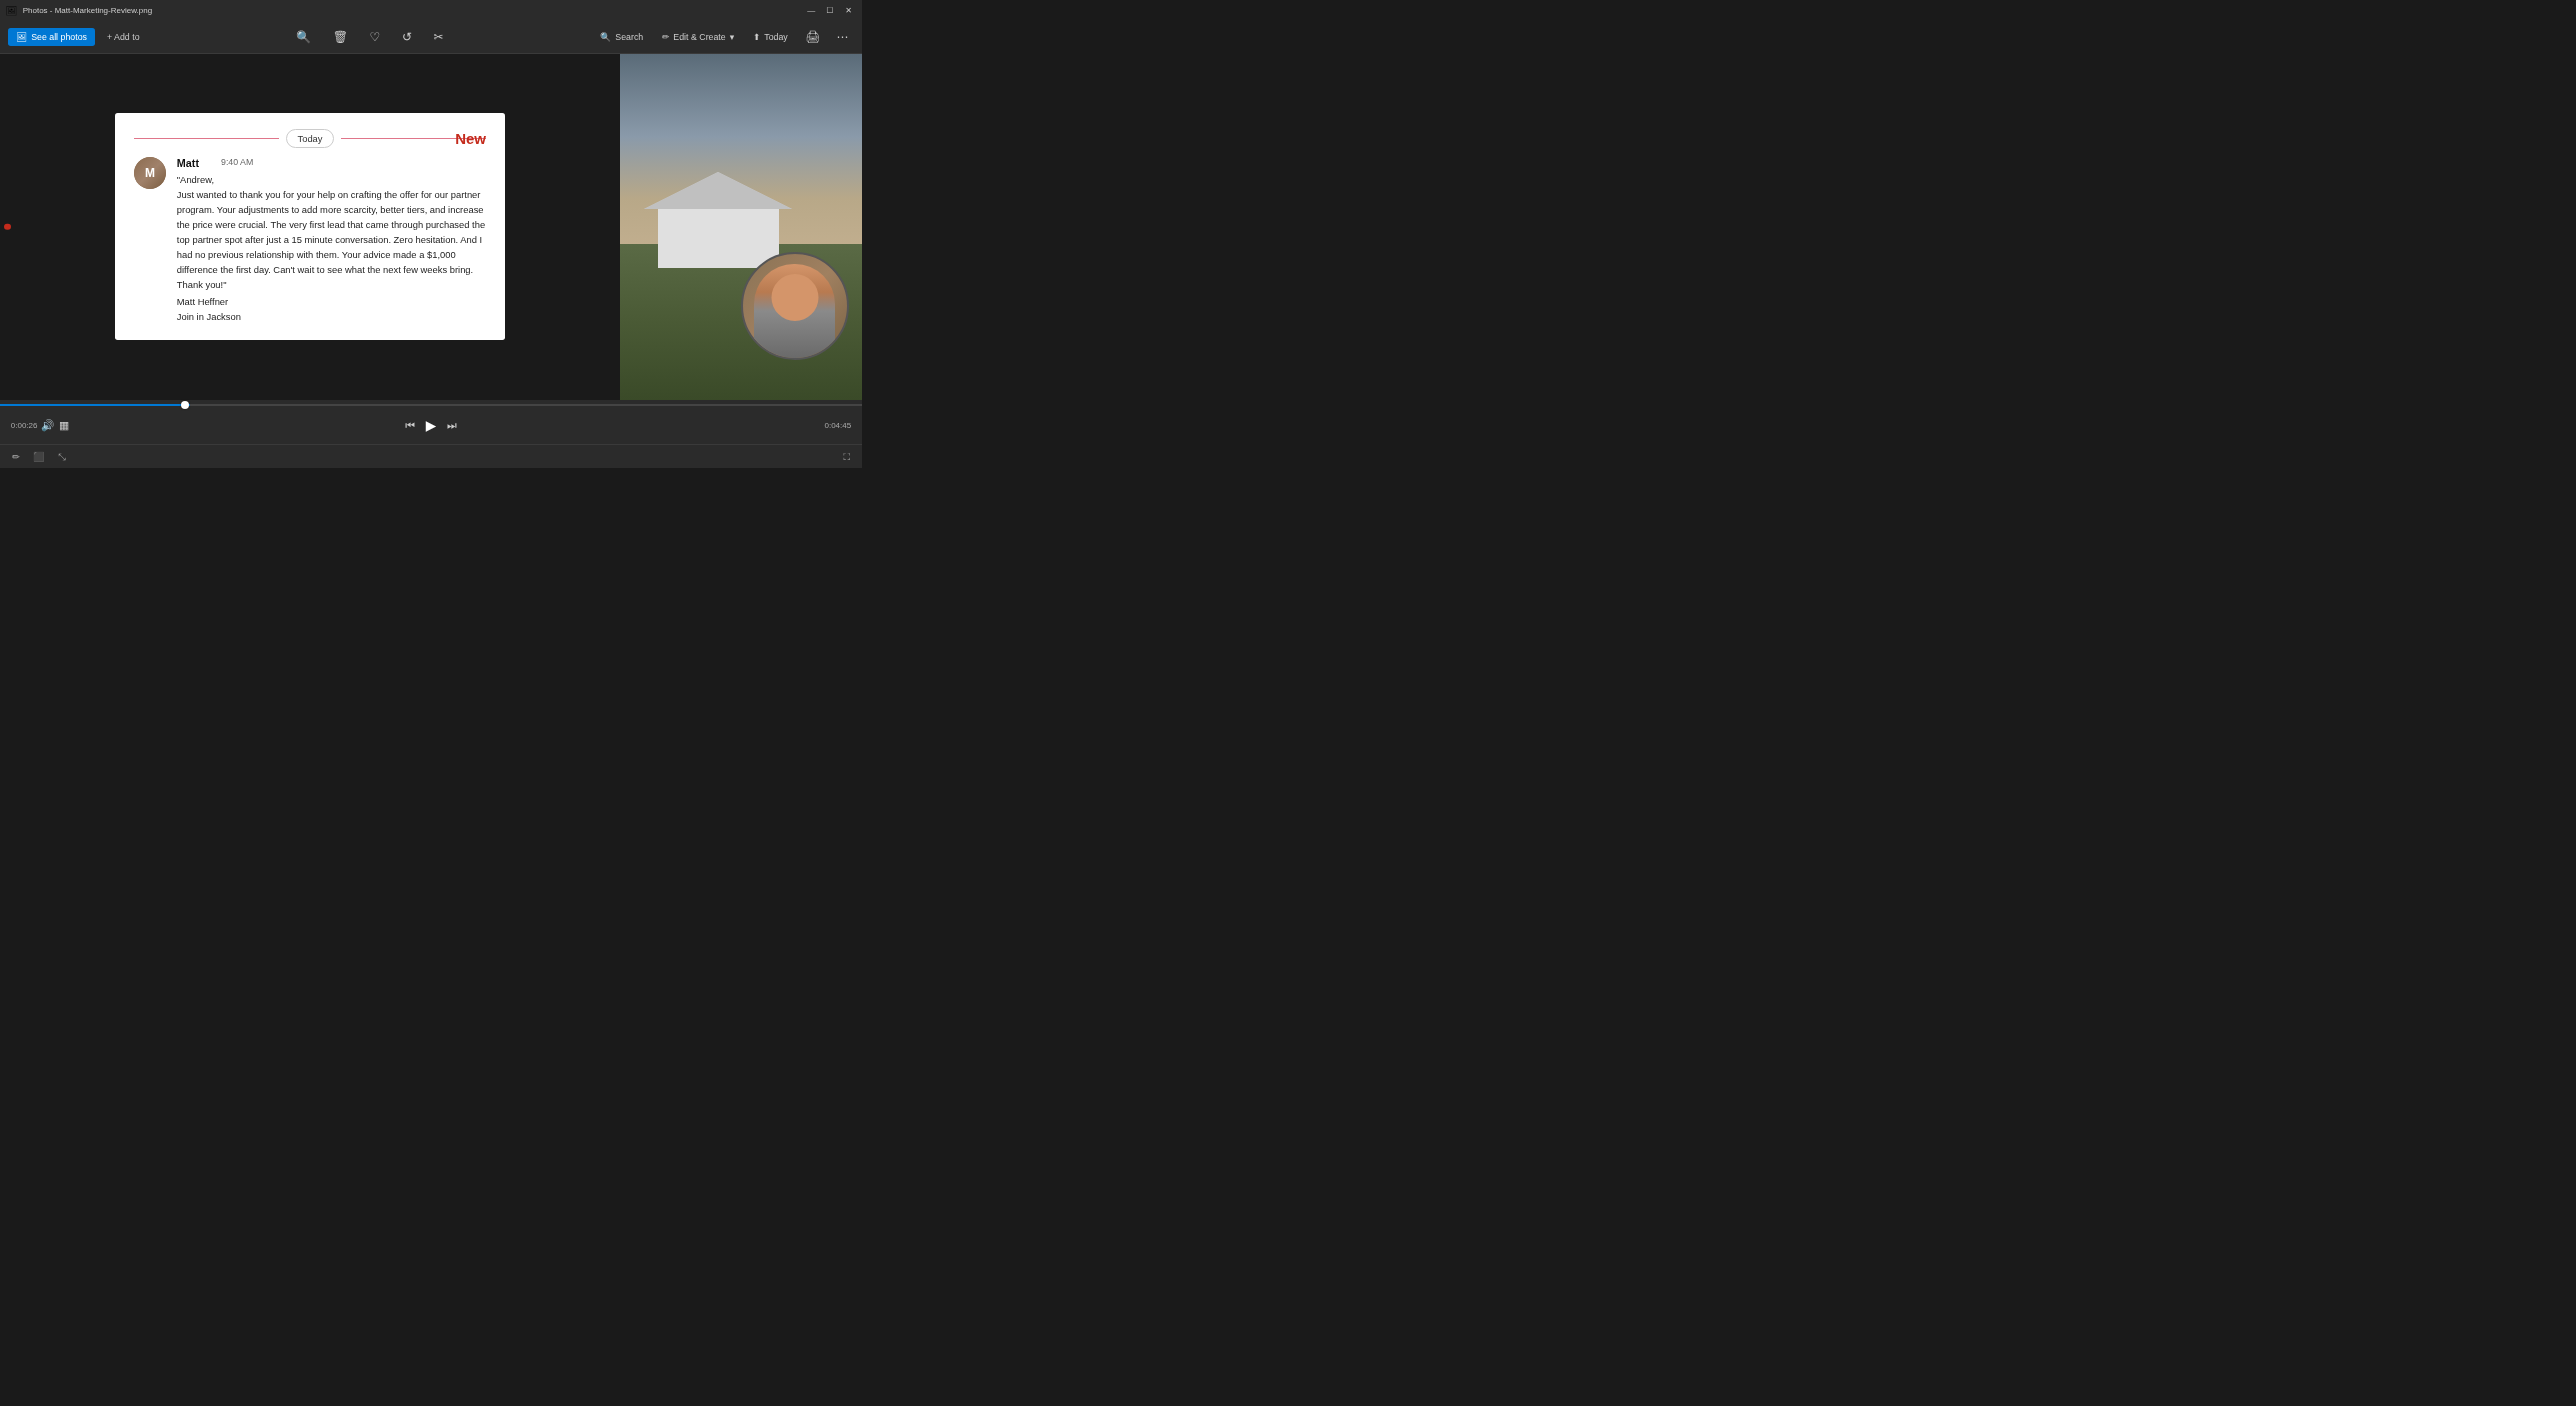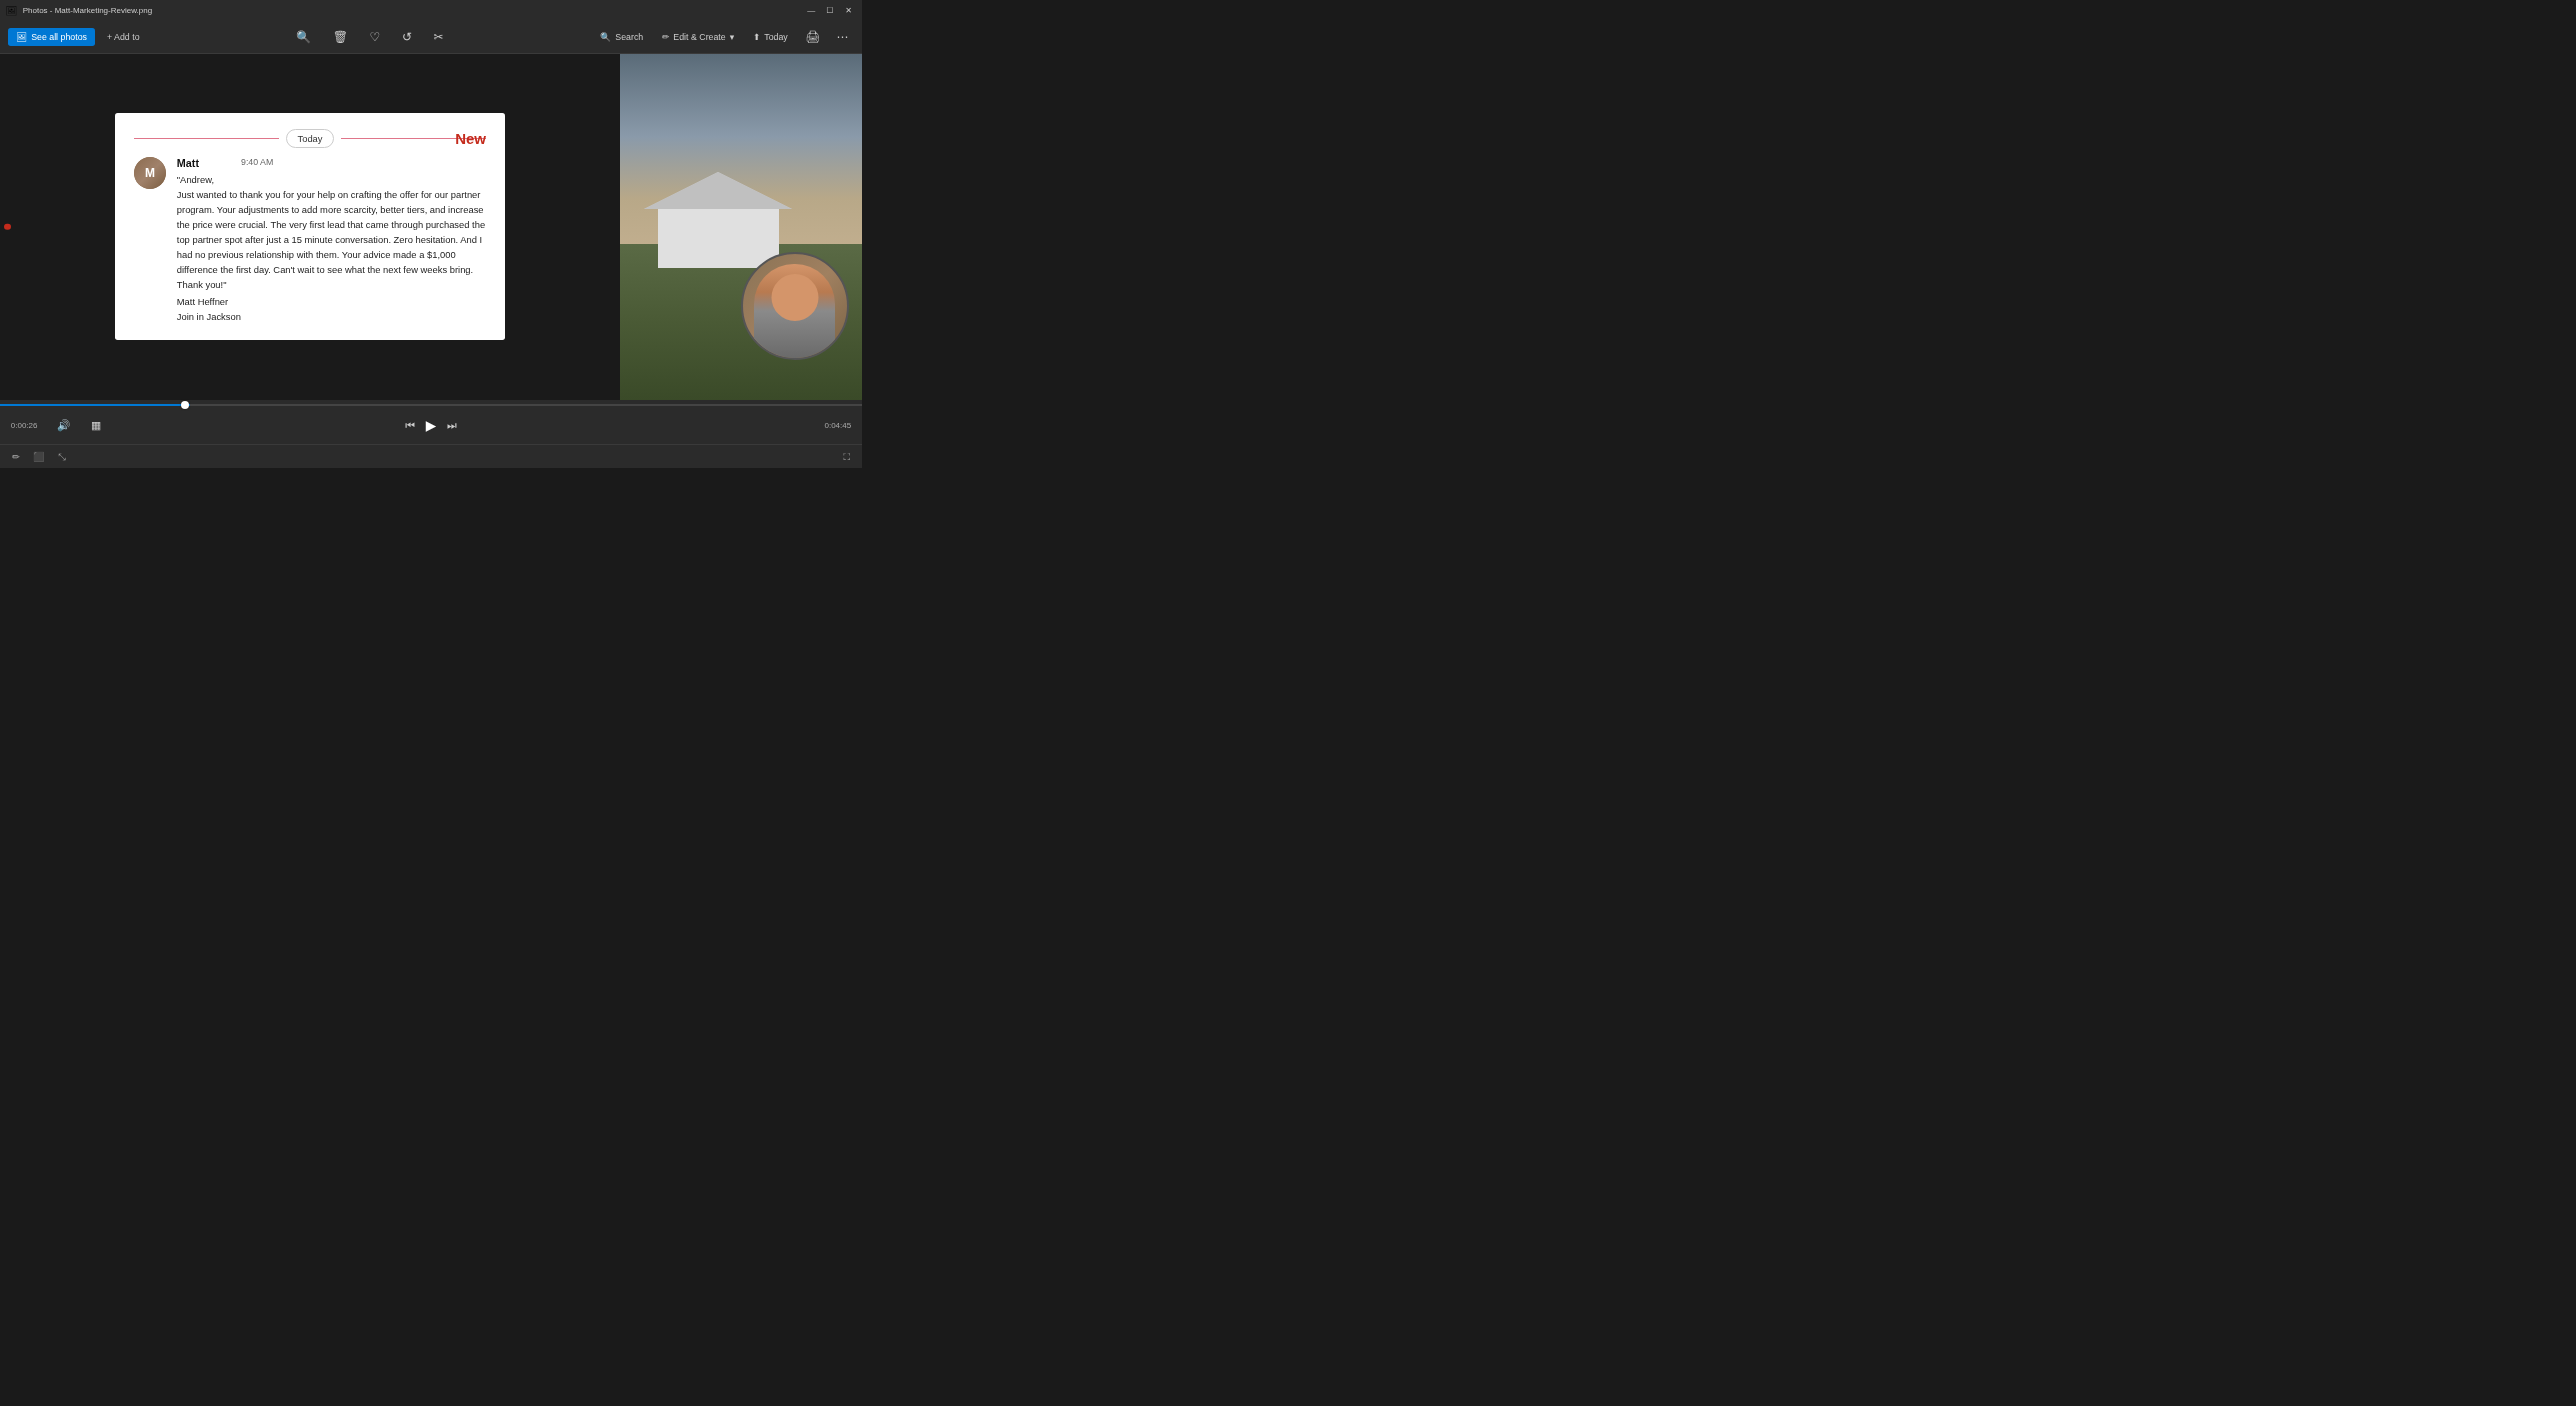--- a/index.html
+++ b/index.html
@@ -217,21 +217,20 @@
       margin-bottom: 2.7px;
     }
     .sender-name {
       font-size: 10.8px;
       font-weight: 700;
       color: #111;
     }
     .timestamp {
       font-size: 8.8px;
       color: #666;
-      margin-left: 20px;
     }
     .message-text {
       font-size: 9.4px;
       line-height: 1.6;
       color: #222;
     }
     .message-signature {
       font-size: 9.4px;
       color: #222;
       margin-top: 2px;
@@ -348,21 +347,21 @@
     }
     .playback-controls {
       display: flex;
       align-items: center;
       justify-content: space-between;
       padding: 2.7px 10.8px 0;
     }
     .playback-left {
       display: flex;
       align-items: center;
-      gap: 20px;
+      gap: 4px;
     }
     .playback-center {
       display: flex;
       align-items: center;
       gap: 10.8px;
       position: absolute;
       left: 50%;
       transform: translateX(-50%);
     }
     .playback-right {

